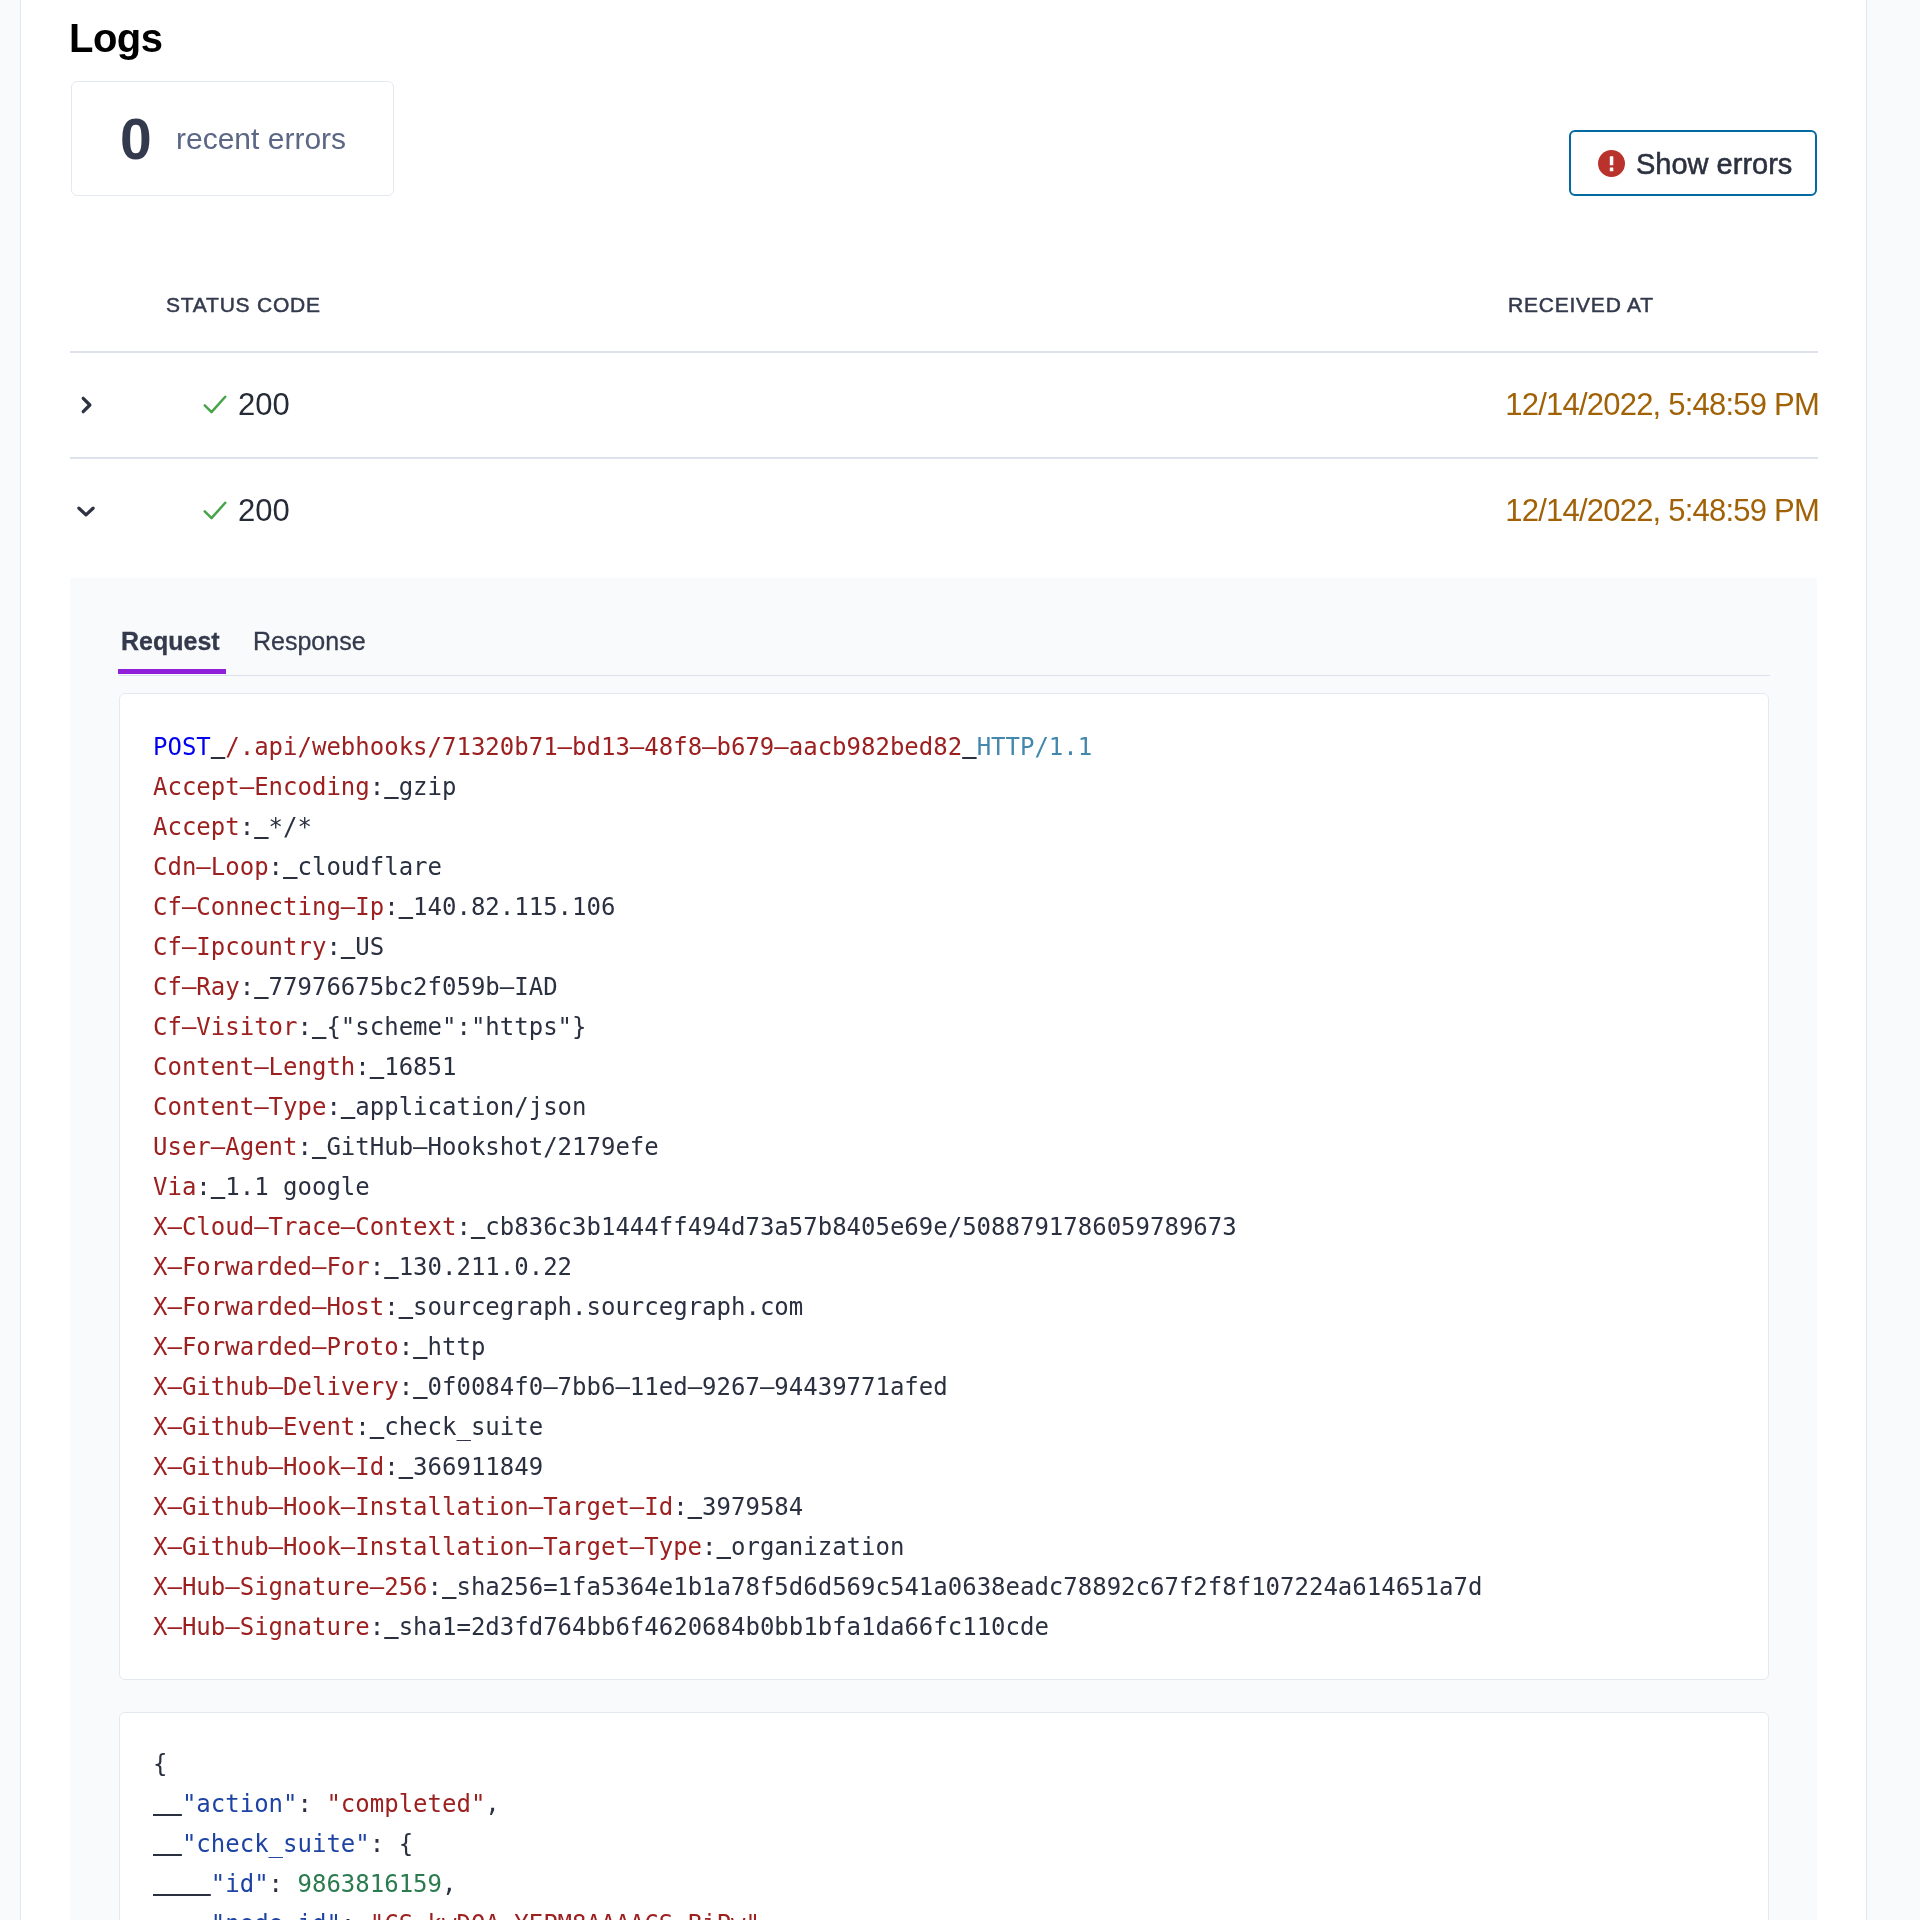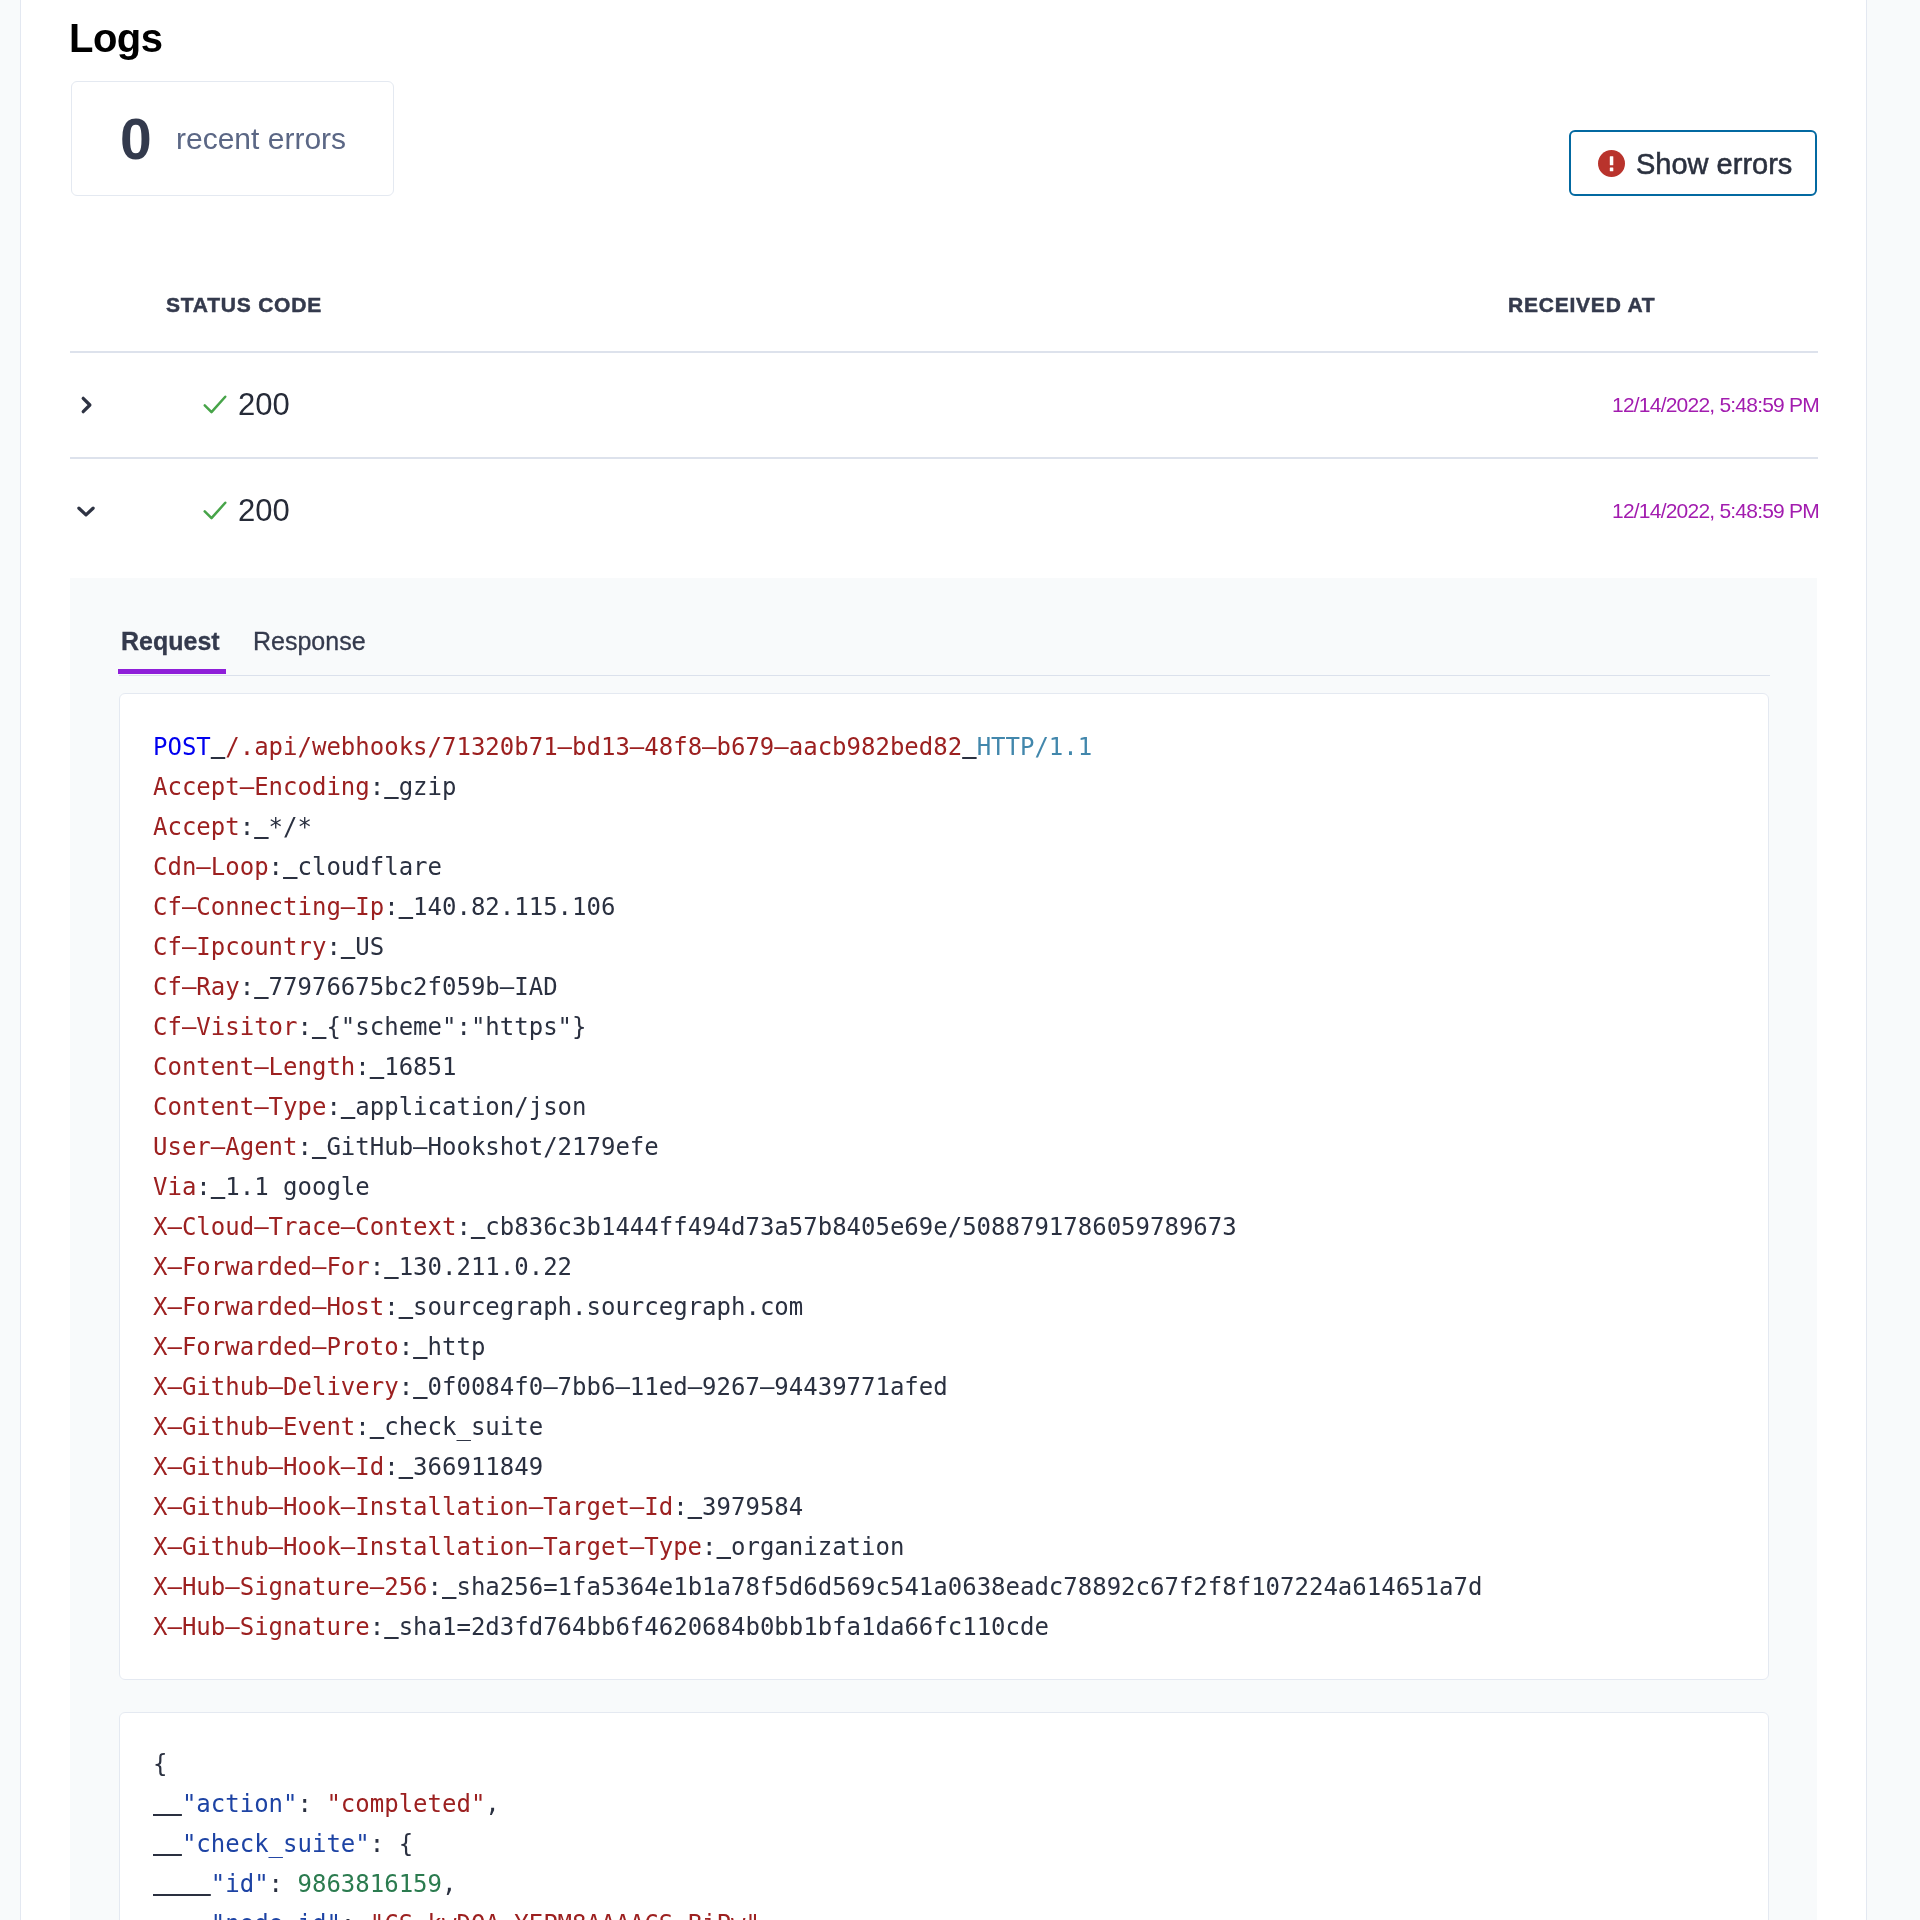--- a/index.html
+++ b/index.html
@@ -28,30 +28,30 @@
              border:1px solid #e4e9f1; border-radius:6px; }
   .errcard .num { position:absolute; left:48px; top:24px; font-size:57px; line-height:66px; font-weight:700; color:#333a4d; }
   .errcard .lbl { position:absolute; left:104px; top:38px; font-size:30px; line-height:38px; color:#5b6785; }
 
   .showerr { position:absolute; left:1569px; top:130px; width:248px; height:66px;
              border:2px solid #0369a1; border-radius:6px; background:#ffffff; cursor:pointer; }
   .showerr .ic { position:absolute; left:27px; top:18px; width:27px; height:27px; line-height:0; }
   .showerr .lbl { position:absolute; left:65px; top:14px; font-size:29px; line-height:36px; font-weight:400; color:#2b313f; -webkit-text-stroke:0.55px currentColor; }
 
   
-  .th { position:absolute; font-size:21px; font-weight:700; letter-spacing:0.78px; color:#343a4d; -webkit-text-stroke:0.5px currentColor; }
+  .th { position:absolute; font-size:21px; font-weight:400; letter-spacing:0.78px; color:#343a4d; -webkit-text-stroke:0.5px currentColor; }
   .th.sc { left:166px; top:293px; }
   .th.ra { left:1508px; top:293px; }
   .hr { position:absolute; left:70px; width:1748px; height:2px; background:#dde2ec; }
 
   .row { position:absolute; left:0; width:100%; height:105px; }
   .chev { position:absolute; left:70px; top:37px; width:32px; height:32px; line-height:0; }
   .chk { position:absolute; left:201px; top:38px; width:28px; height:28px; line-height:0; }
   .code200 { position:absolute; left:238px; top:34px; font-size:31px; line-height:38px; color:#262b38; }
-  .recv { position:absolute; right:101px; top:34px; font-size:21px; line-height:38px; letter-spacing:-0.78px; color:#a21caf; text-align:right; }
+  .recv { position:absolute; right:101px; top:34px; font-size:31px; line-height:38px; letter-spacing:-0.78px; color:#a16207; text-align:right; }
 
   
   .panel { position:absolute; left:70px; top:578px; width:1747px; height:1342px; background:#f8fafb; }
   .tabs { position:absolute; left:0; top:0; width:1920px; height:1920px; }
   .tab { position:absolute; font-size:25px; line-height:32px; color:#343a4d; cursor:pointer; -webkit-text-stroke:0.3px currentColor; }
   .tab.active { font-weight:700; }
   .tab-underline { position:absolute; height:5px; background:#8f1fd9; }
   .tabsep { position:absolute; height:1px; background:#dbe1ec; }
 
   .codecard { position:absolute; background:#fff; border:1px solid #e4e9f1; border-radius:6px; overflow:hidden; }

